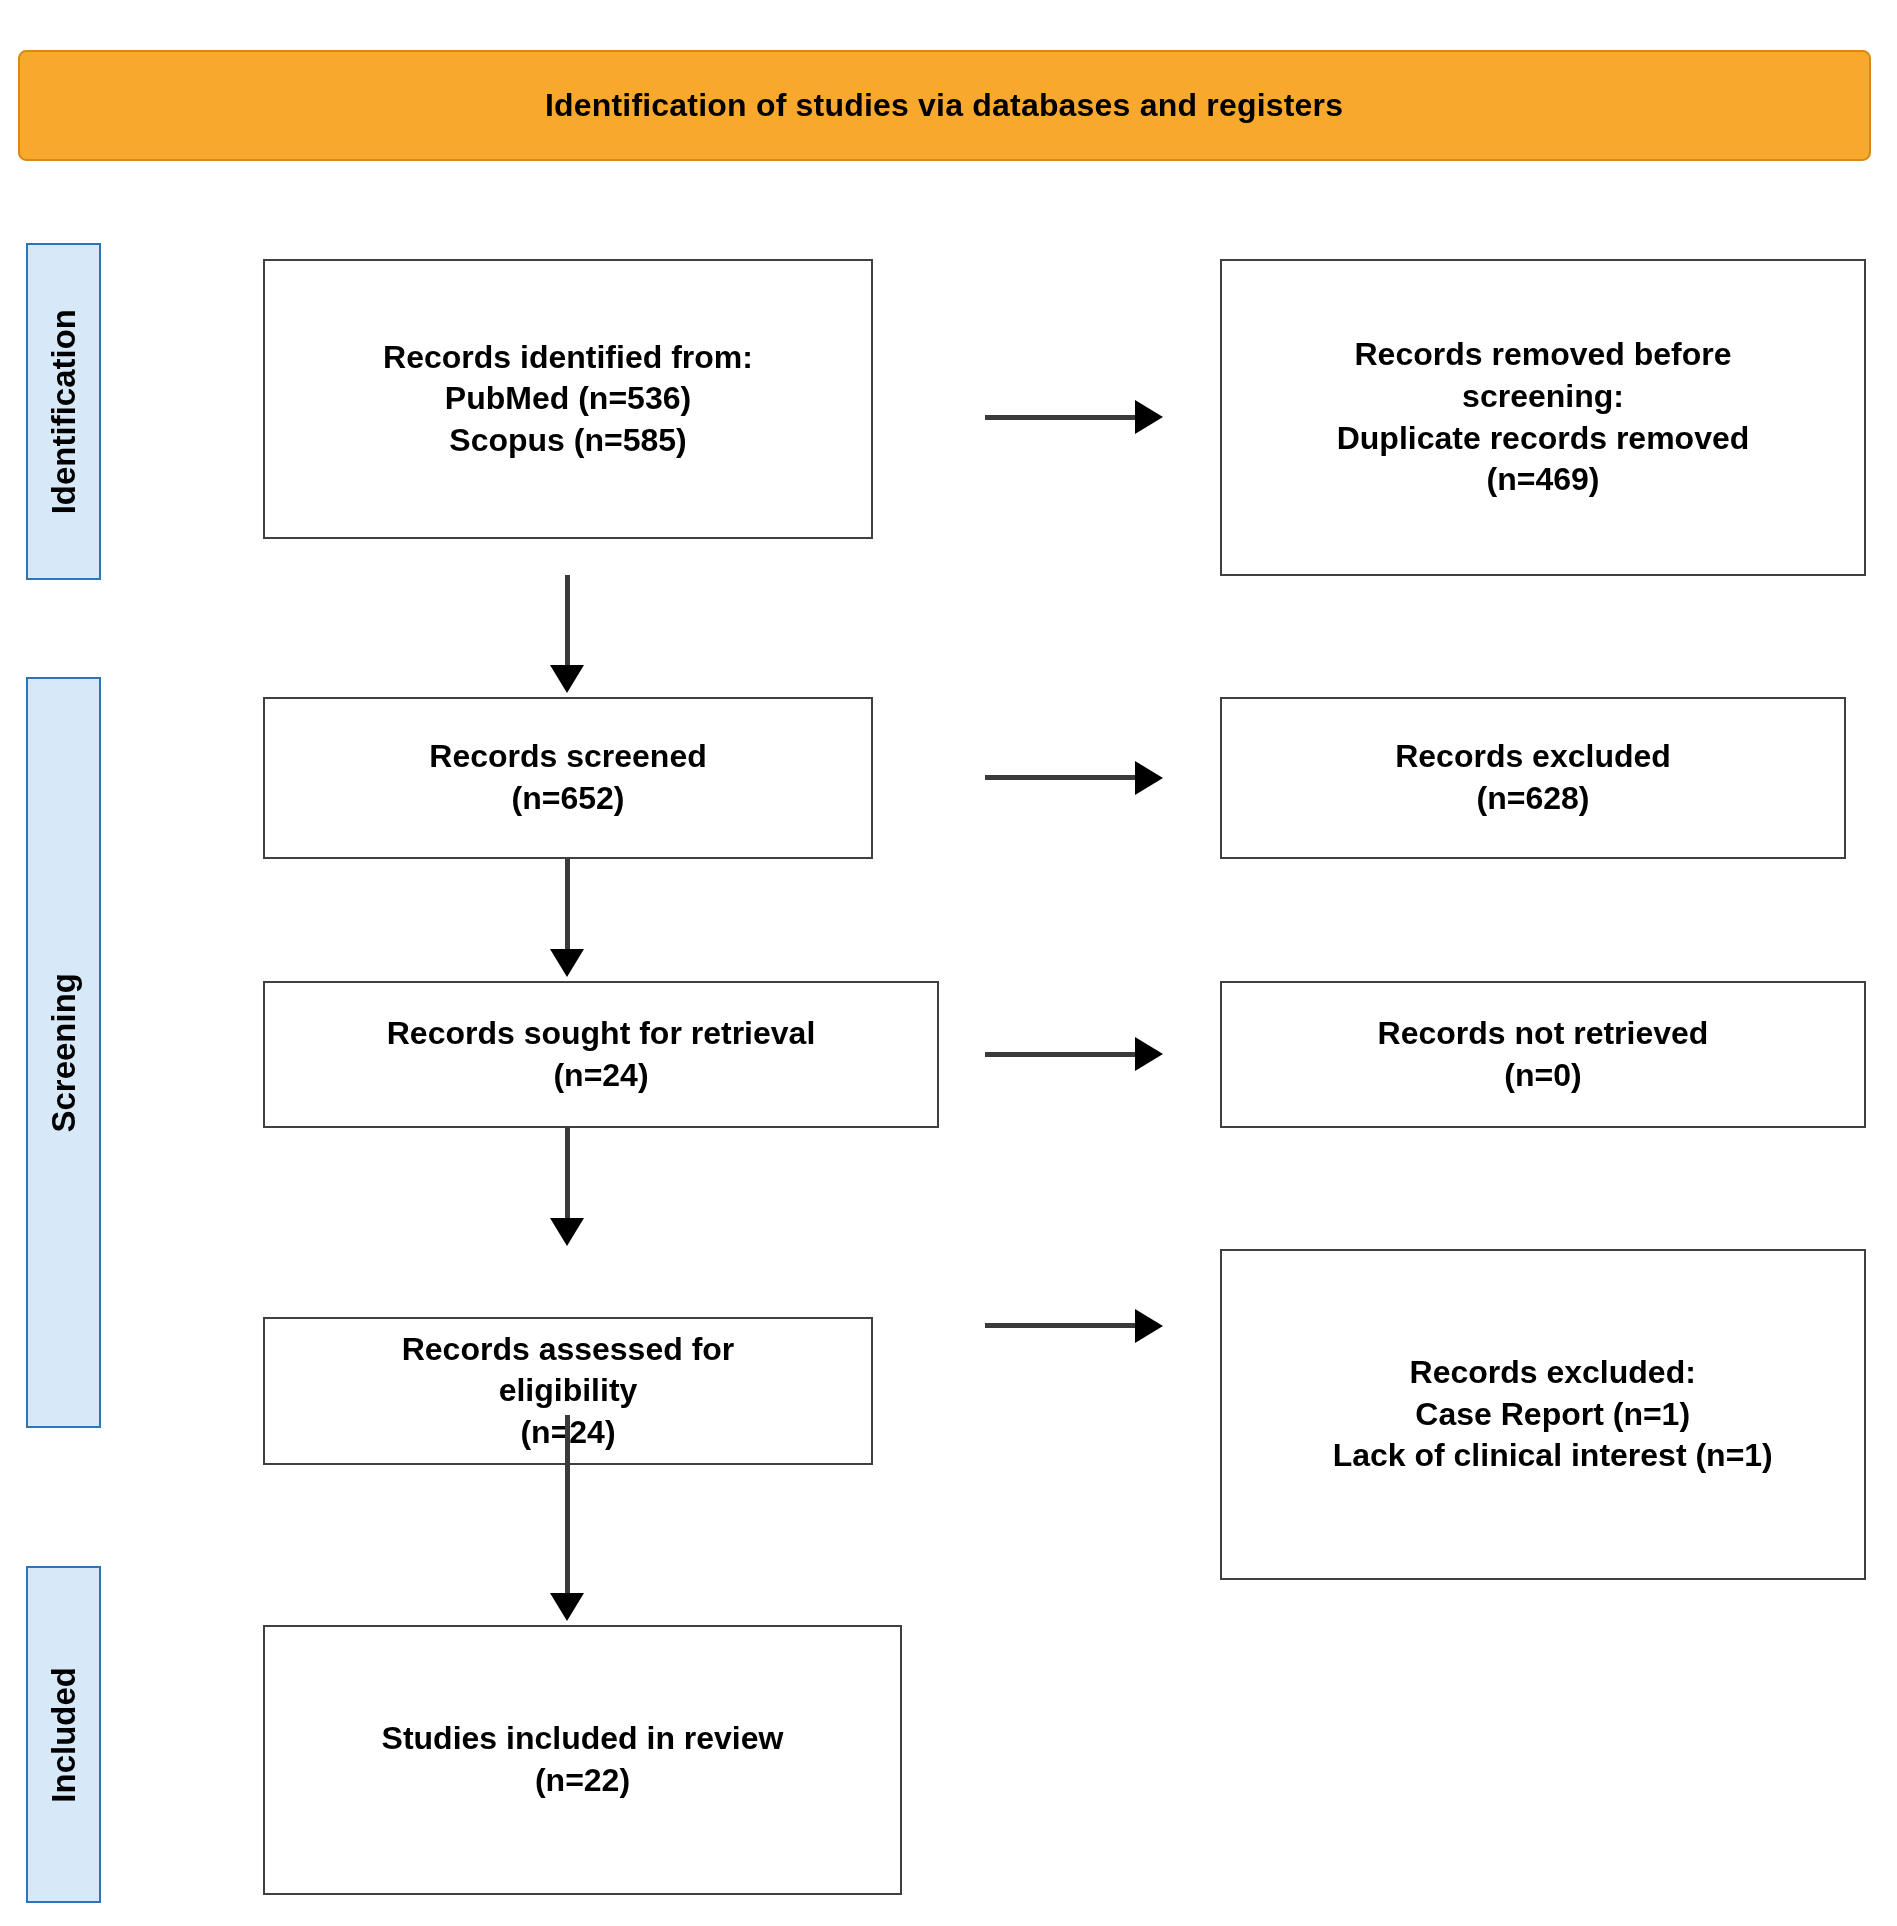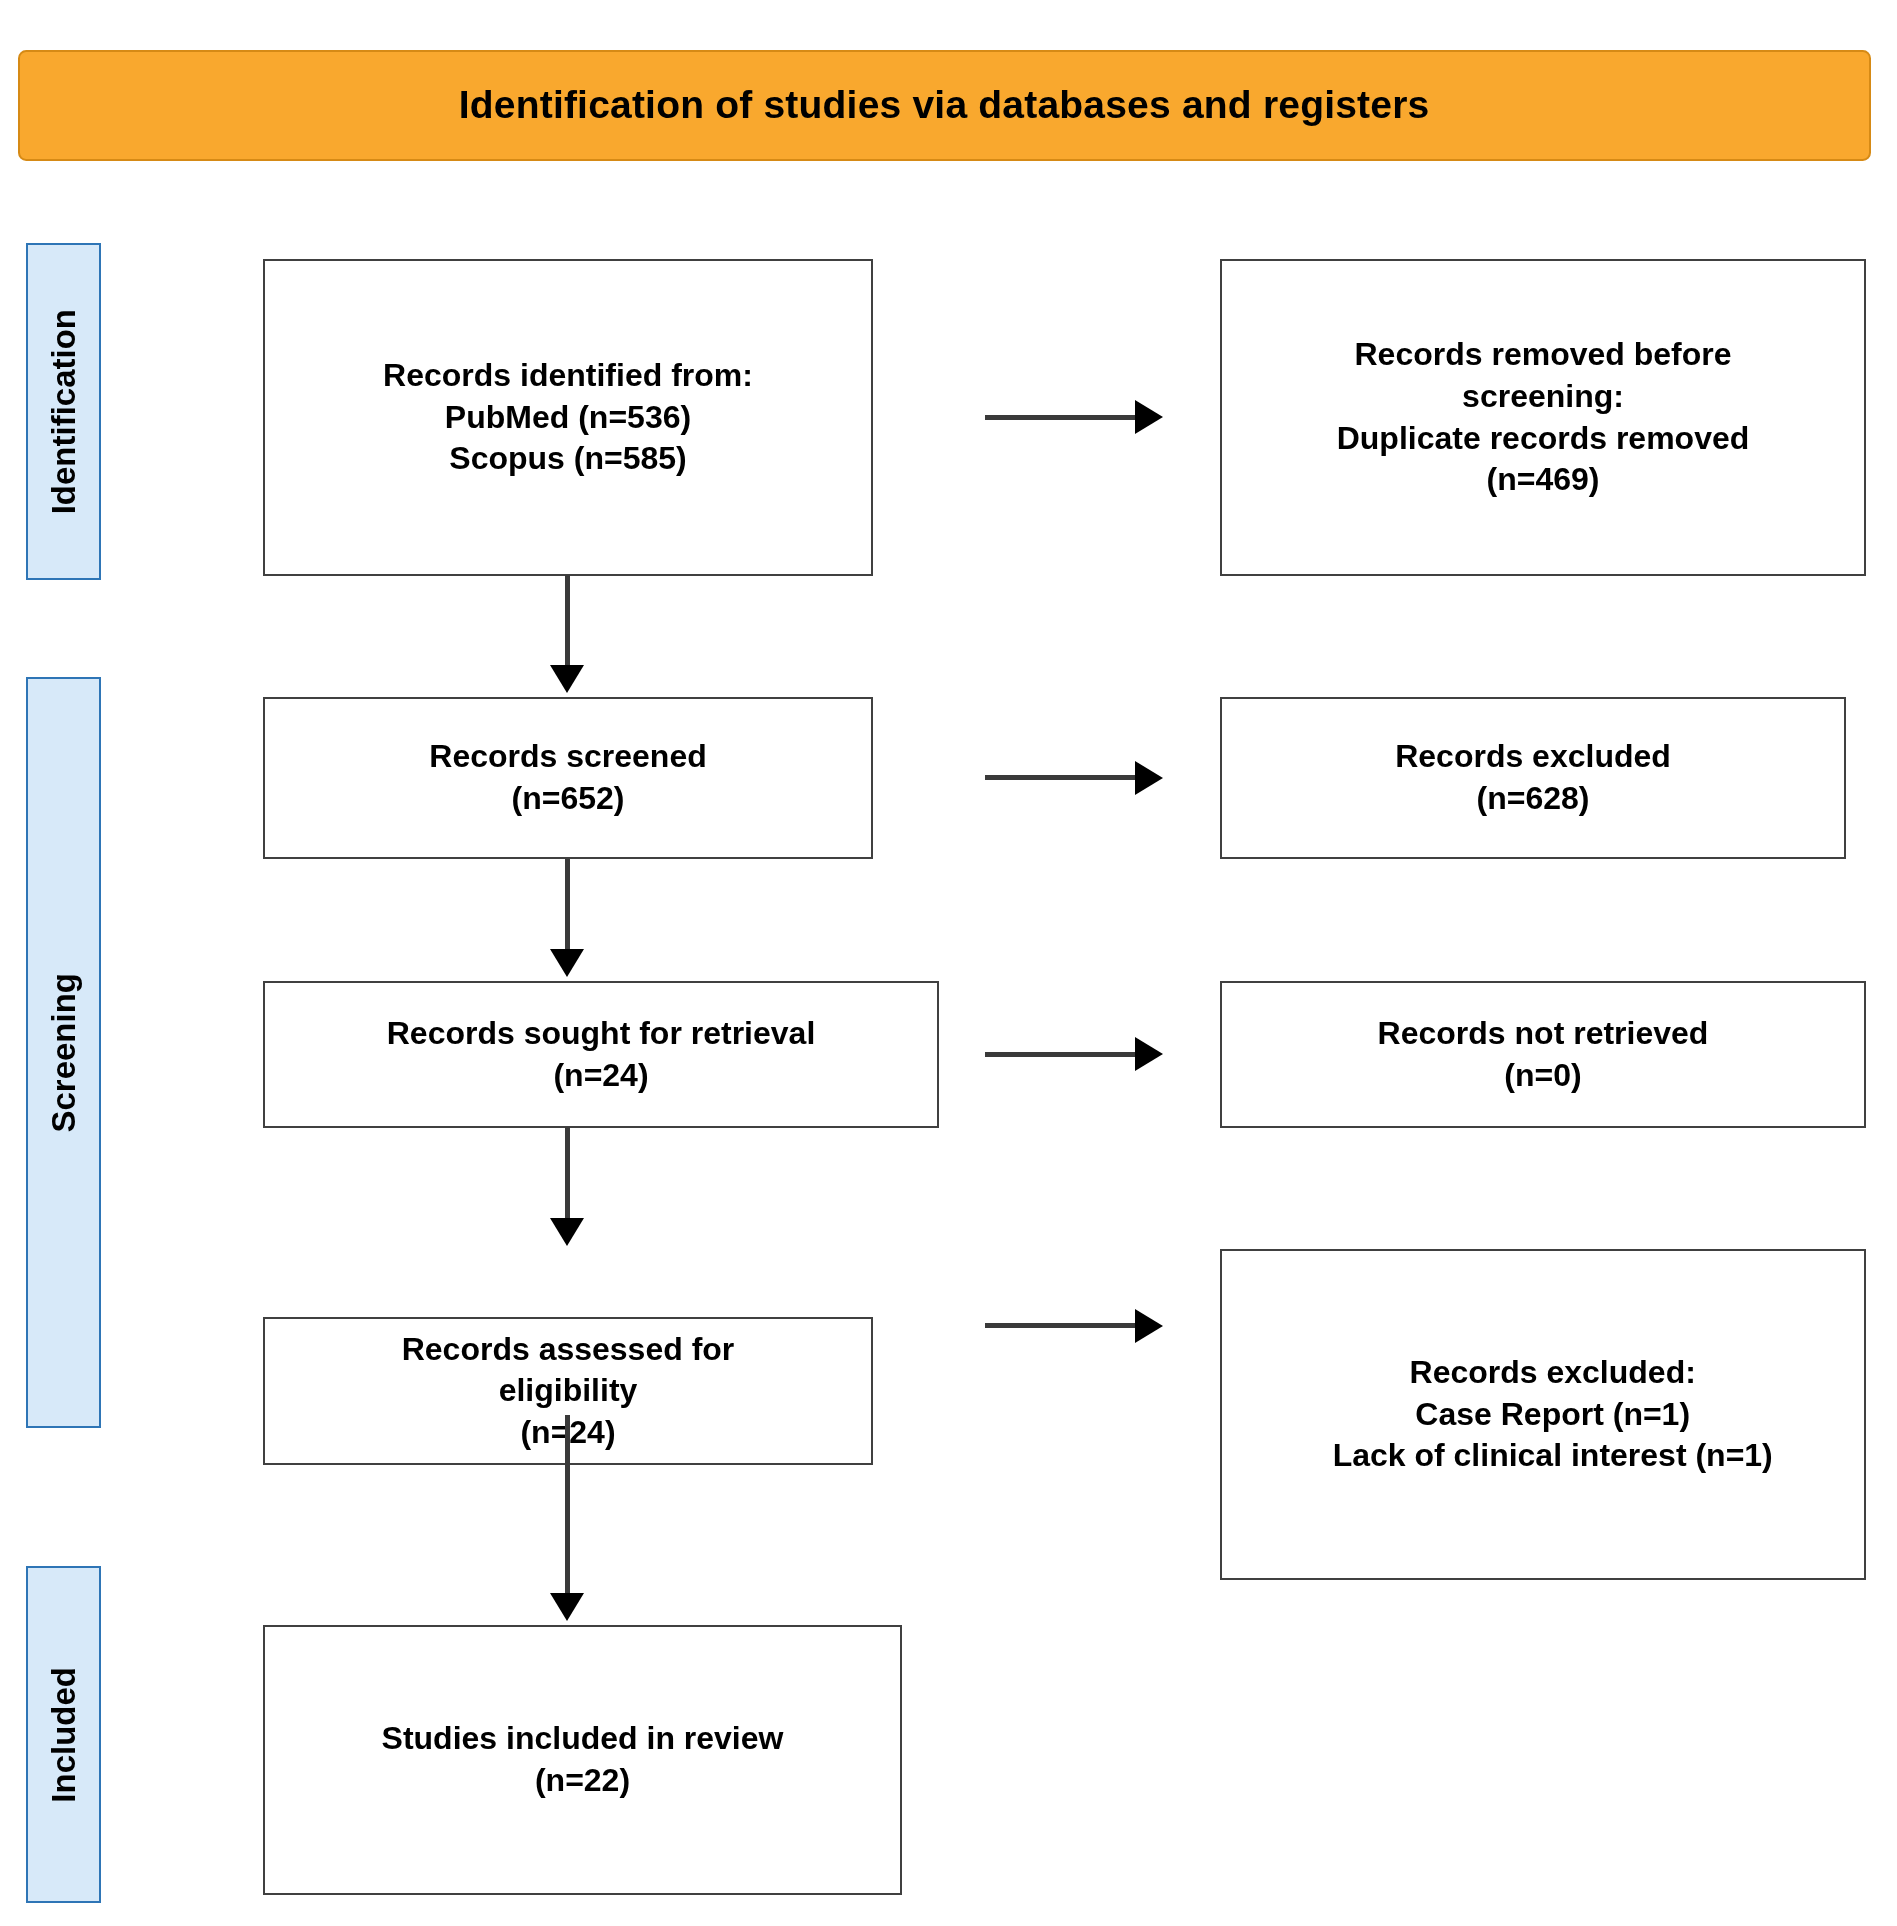--- a/index.html
+++ b/index.html
@@ -7,21 +7,21 @@
 
   #stage{position:absolute;left:0;top:0;width:1897px;height:1926px;background:#fff;}
 
   
   .banner{
     position:absolute;left:17.6px;top:50px;width:1853px;height:111px;
     background:#F9A82E;border:2.9px solid #D68A15;border-radius:8.2px;
     box-sizing:border-box;display:flex;align-items:center;justify-content:center;
   }
   .banner-title{
-    font-size:39px;font-weight:bold;color:#000;letter-spacing:0.2px;
+    font-size:32px;font-weight:bold;color:#000;letter-spacing:0.2px;
     font-family:"Liberation Sans",sans-serif;text-align:center;line-height:1.1;
   }
 
   
   .stage-label{
     position:absolute;background:#D7E9F9;border:2.9px solid #2E75B6;
     box-sizing:border-box;display:flex;align-items:center;justify-content:center;
   }
   .stage-label span{
     writing-mode:vertical-rl;transform:rotate(180deg);
@@ -68,21 +68,21 @@
   </div>
 
   <div class="stage-label" style="left:26px;top:677px;width:75px;height:751px;">
     <span>Screening</span>
   </div>
 
   <div class="stage-label" style="left:26px;top:1566px;width:75px;height:337px;">
     <span>Included</span>
   </div>
 
-  <div class="fbox" style="left:263px;top:259px;width:610px;height:317px;">
+  <div class="fbox" style="left:263px;top:259px;width:610px;height:280px;">
     <div class="txt">Records identified from:
 PubMed (n=536)
 Scopus (n=585)</div>
   </div>
 
   <div class="fbox" style="left:1220px;top:259px;width:646px;height:317px;">
     <div class="txt">Records removed before
 screening:
 Duplicate records removed
 (n=469)</div>

